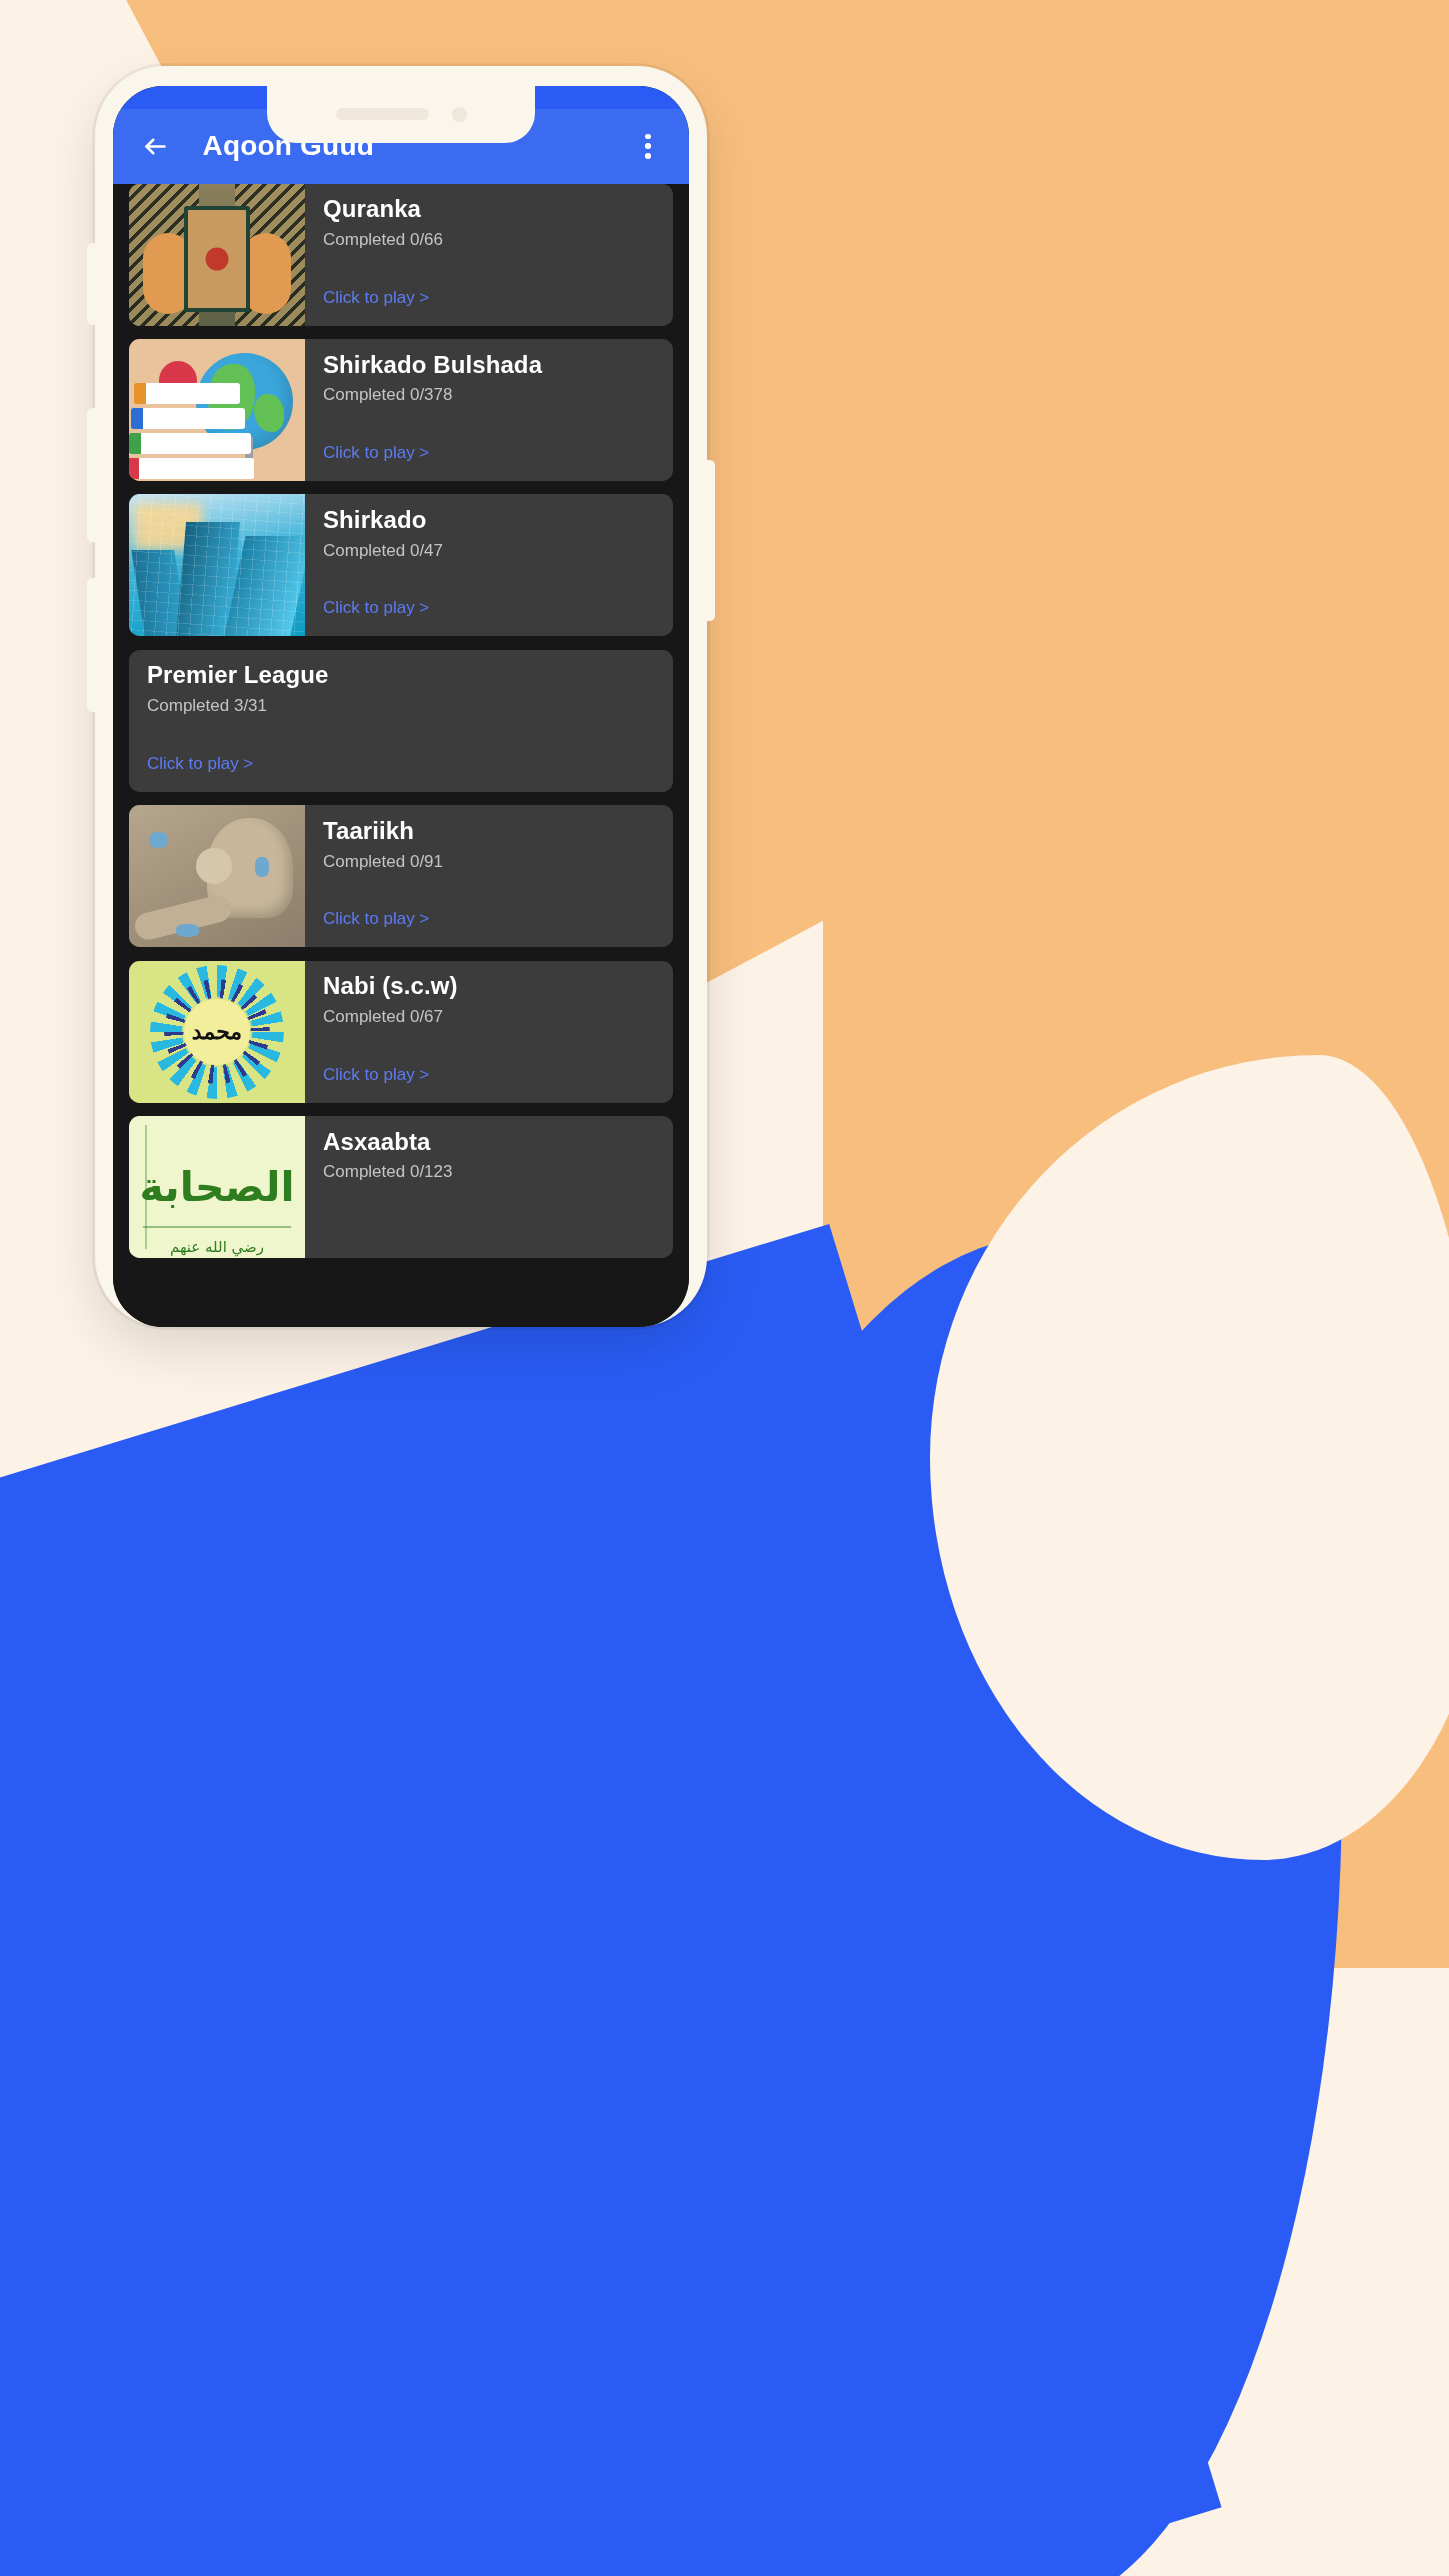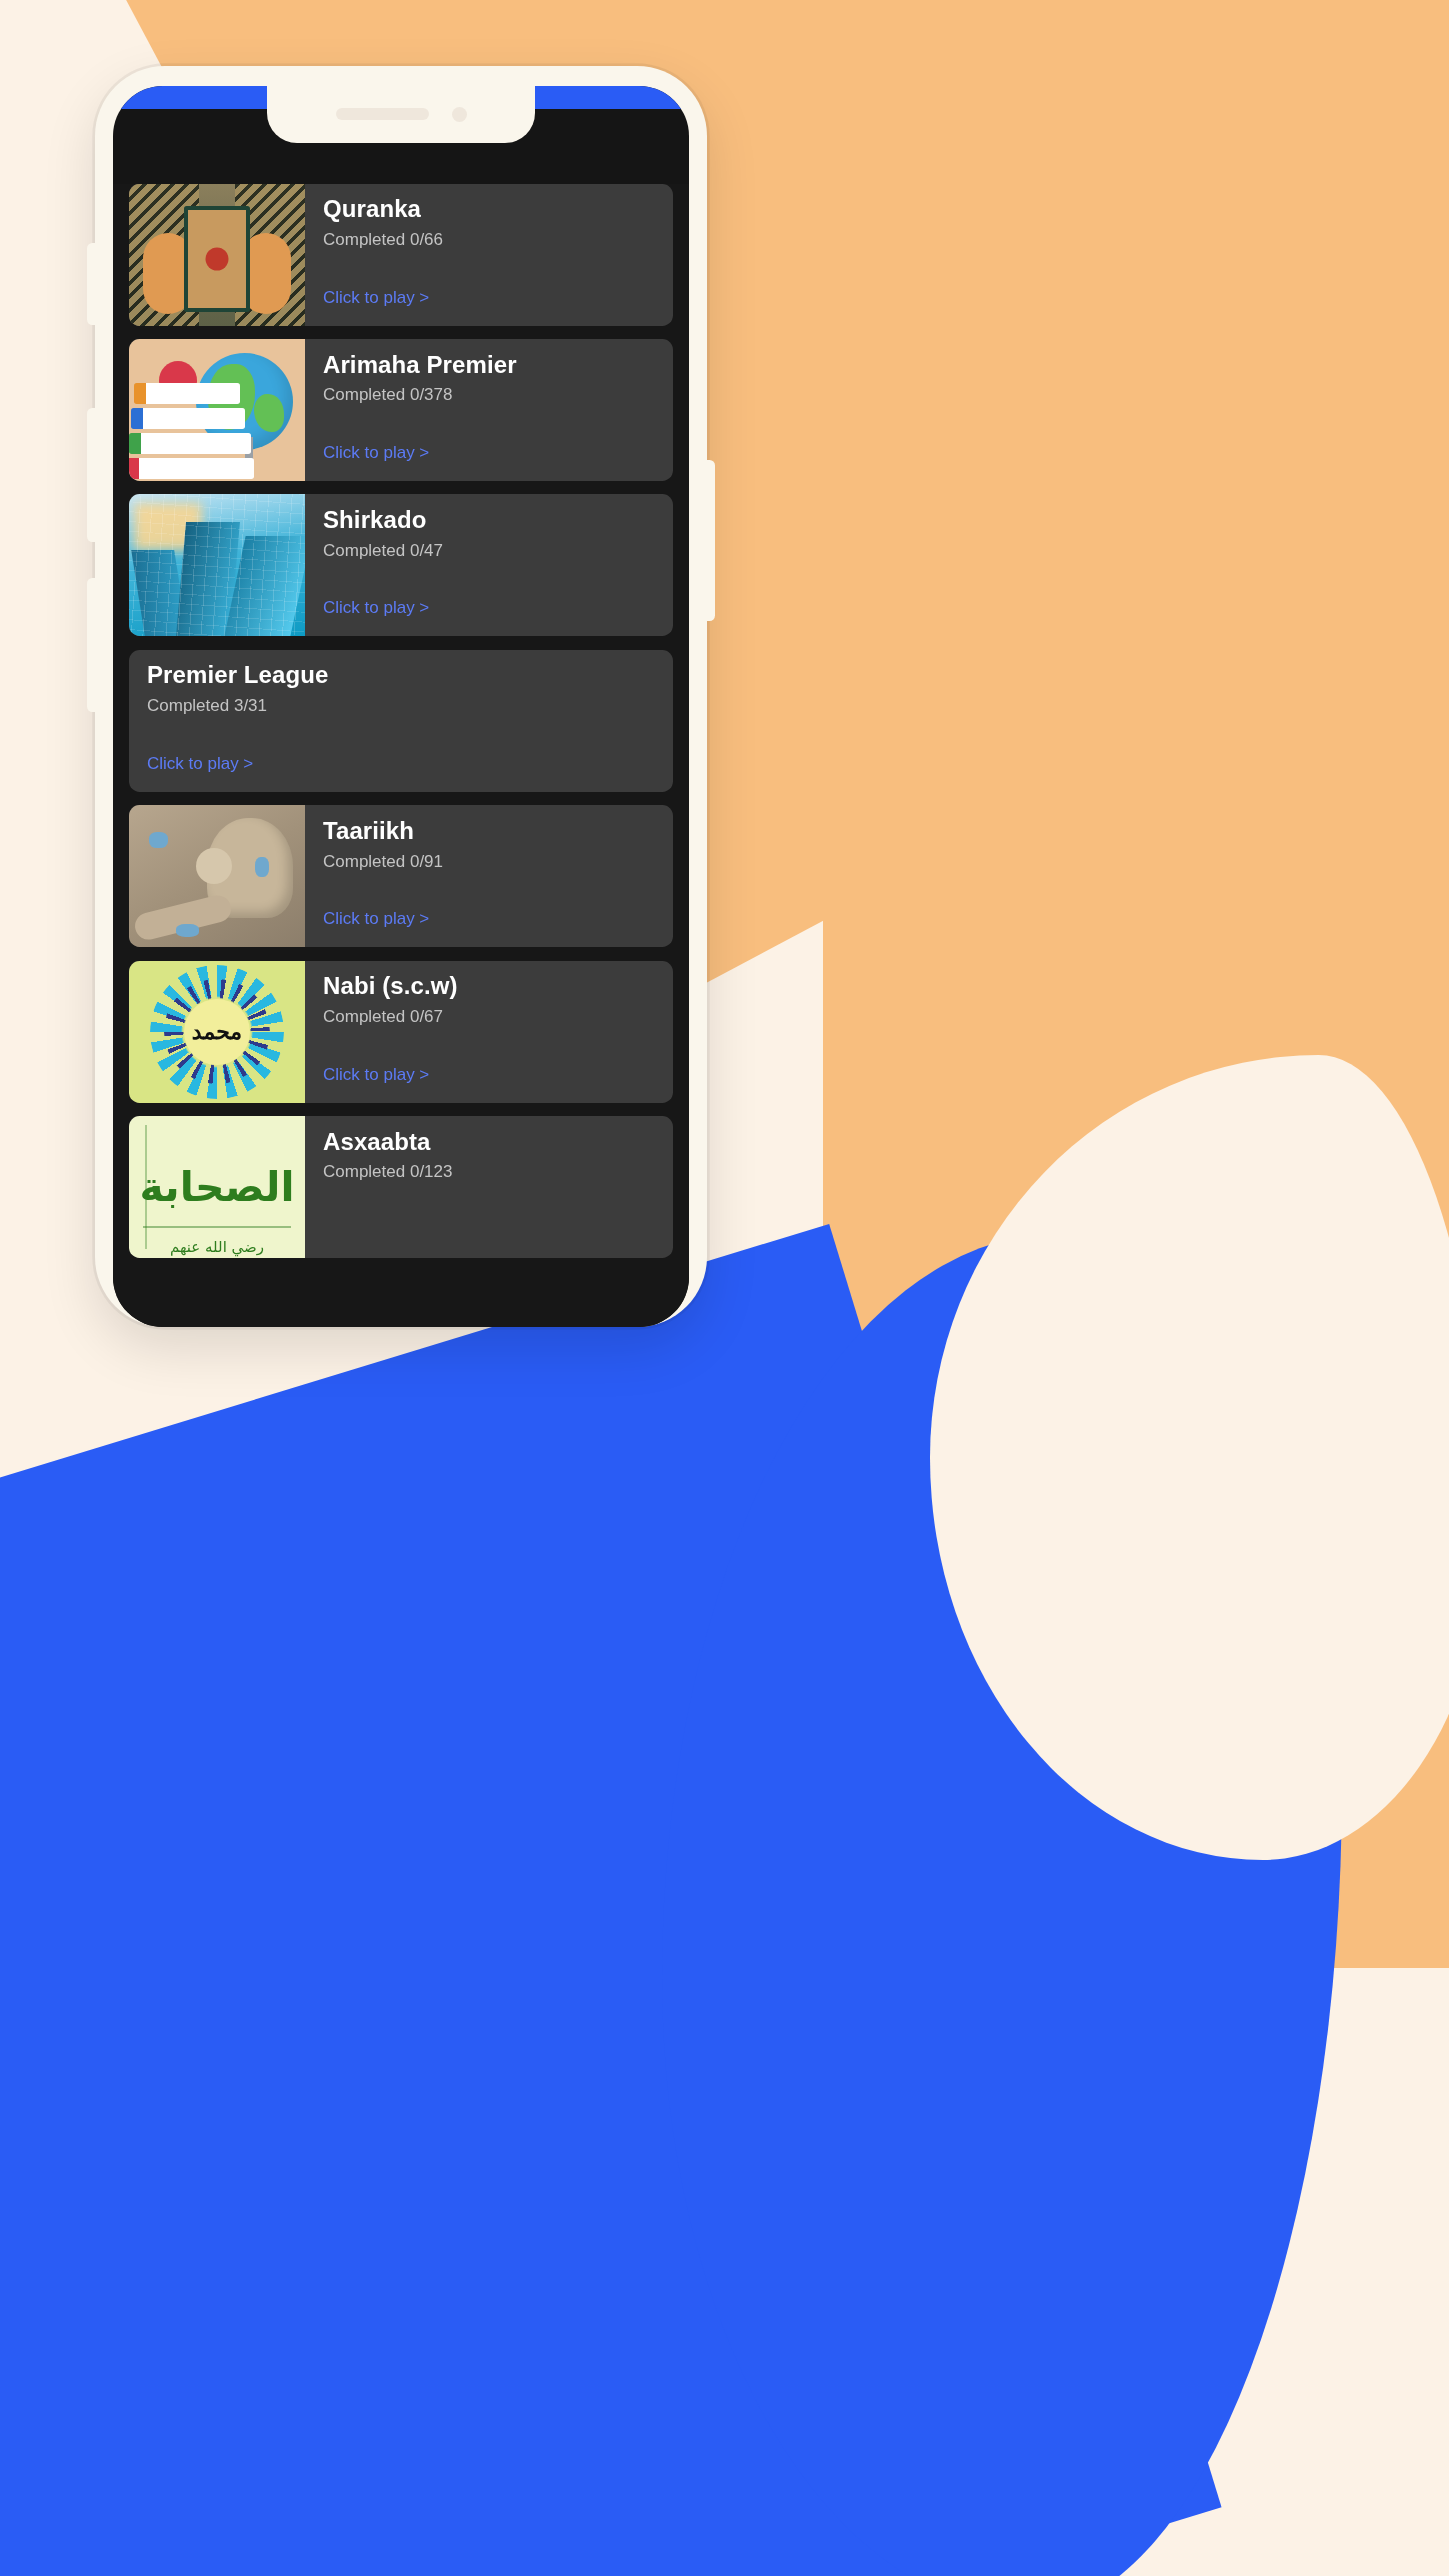--- a/index.html
+++ b/index.html
@@ -407,20 +407,35 @@
       <div class="speaker"></div>
       <div class="camera"></div>
     </div>
 
     <div class="statusbar">
       <div class="status-right">
         <span>20</span>
       </div>
     </div>
 
+    <div class="appbar">
+      <div class="back-arrow">
+        <svg viewBox="0 0 24 24" fill="none" stroke="#ffffff" stroke-width="2.2" stroke-linecap="round" stroke-linejoin="round">
+          <line x1="20" y1="12" x2="4" y2="12"></line>
+          <polyline points="10 6 4 12 10 18"></polyline>
+        </svg>
+      </div>
+      <div class="appbar-title">Aqoon Guud</div>
+      <div class="appbar-spacer"></div>
+      <div class="kebab">
+        <i></i>
+        <i></i>
+        <i></i>
+      </div>
+    </div>
 
     <div class="screen">
 
 
       <div class="cards">
 
         <div class="card">
           <div class="card-thumb">
             <div class="art art-quran">
               <div class="panelL"></div>
@@ -443,21 +458,21 @@
               <div class="globe"></div>
                 <div class="stand"></div>
               <div class="apple"></div>
               <div class="bk bk1"></div>
                 <div class="bk bk2"></div>
               <div class="bk bk3"></div>
                 <div class="bk bk4"></div>
             </div>
           </div>
           <div class="card-body">
-            <div class="card-title">Arimaha Premier</div>
+            <div class="card-title">Shirkado Bulshada</div>
             <div class="card-sub">Completed 0/378</div>
             <div class="card-link">Click to play &gt;</div>
           </div>
         </div>
 
         <div class="card">
           <div class="card-thumb">
             <div class="art art-city">
               <div class="sun"></div>
               <div class="tower t1"></div>

